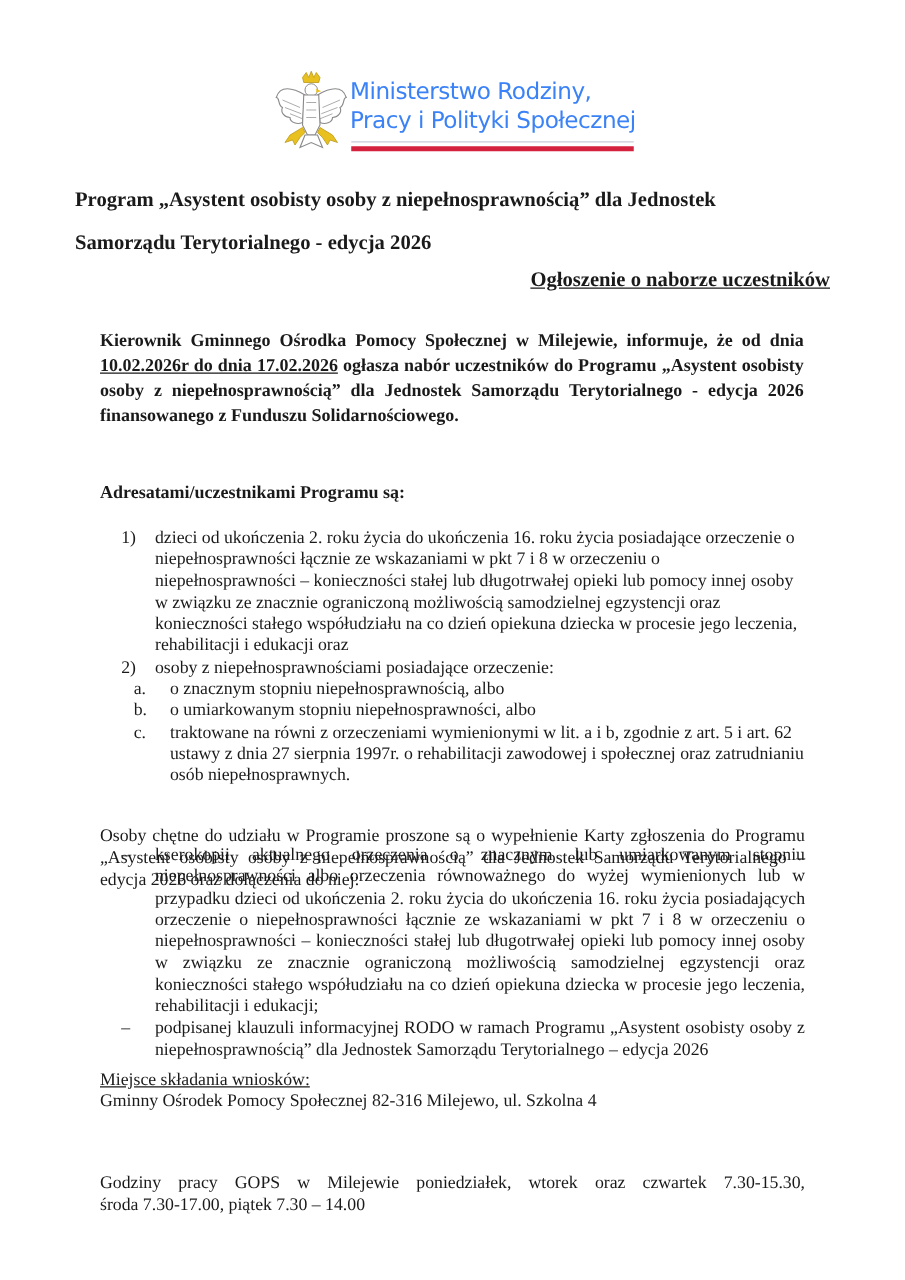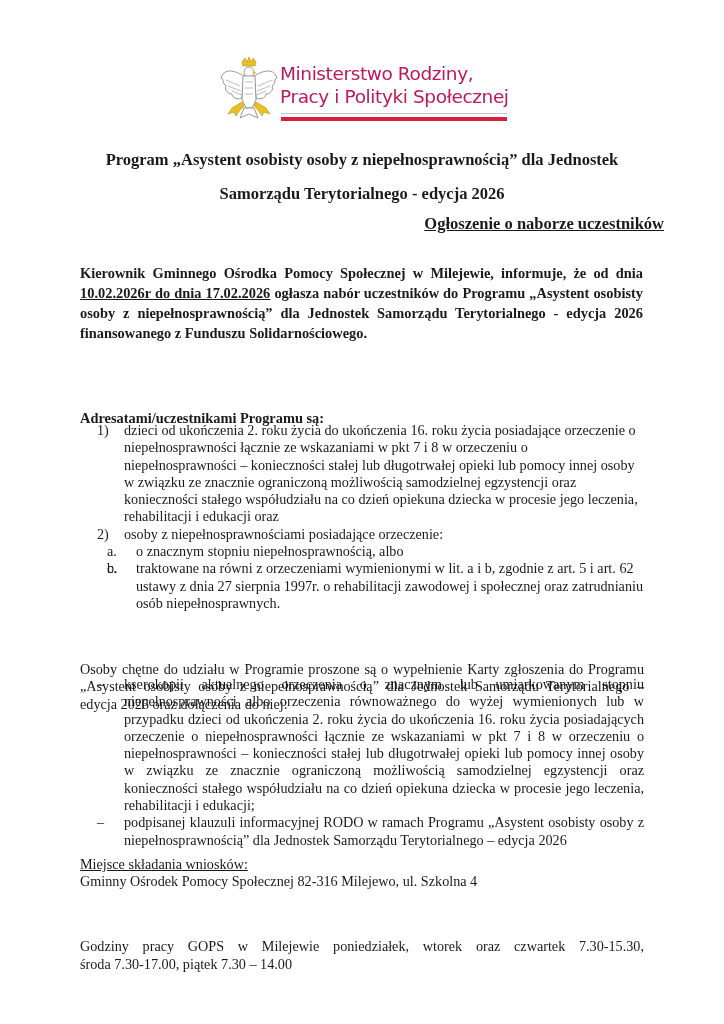--- a/index.html
+++ b/index.html
@@ -1,29 +1,29 @@
 <!DOCTYPE html>
 <html><head>
   <meta charset="utf-8">
   <style>
     html, body { margin: 0; padding: 0; background: #ffffff; }
     body { width: 724px; height: 1024px; position: relative; overflow: hidden; color: #1a1a1a; font-family: "Liberation Serif", serif; }
     .logo { position: absolute; left: 218px; top: 56px; width: 300px; height: 75px; }
     .emblem { position: absolute; left: 0; top: 0; width: 62px; height: 72px; }
-    .ministry-name { position: absolute; left: 62px; top: 6px; font-family: "DejaVu Sans", sans-serif; font-size: 18.5px; line-height: 23px; color: #be185d; letter-spacing: -0.4px; white-space: nowrap; }
+    .ministry-name { position: absolute; left: 62px; top: 6px; font-family: "DejaVu Sans", sans-serif; font-size: 18.5px; line-height: 23px; color: #3b82f6; letter-spacing: -0.4px; white-space: nowrap; }
     .logo-line-grey { position: absolute; left: 63px; top: 57px; width: 226px; height: 1px; background: #c8ccd8; }
     .logo-line-red { position: absolute; left: 63px; top: 61px; width: 226px; height: 4px; background: #d4213d; }
 
-    .title { position: absolute; left: 60px; width: 604px; top: 143px; text-align: center; font-weight: bold; font-size: 16.5px; line-height: 34px; }
+    .title { position: absolute; left: 60px; width: 604px; top: 143px; font-weight: bold; font-size: 16.5px; line-height: 34px; }
     .subtitle { position: absolute; left: 60px; width: 604px; top: 214px; text-align: right; font-weight: bold; font-size: 16.5px; text-decoration: underline; }
 
     .intro { position: absolute; left: 80px; width: 563px; top: 263px; font-weight: bold; font-size: 14.4px; line-height: 20px; text-align: justify; }
     .intro u { text-decoration: underline; }
 
-    .addressees { position: absolute; left: 80px; top: 386px; font-weight: bold; font-size: 14.4px; margin-top: 24px; }
+    .addressees { position: absolute; left: 80px; top: 386px; font-weight: bold; font-size: 14.4px; }
 
     .list1 { position: absolute; left: 97px; width: 547px; top: 422px; font-size: 14.2px; line-height: 17.3px; }
     .li { position: relative; padding-left: 27px; }
     .li .num { position: absolute; left: 0; top: 0; }
     .sublist { padding-left: 4px; }
     .sli { position: relative; padding-left: 29px; margin-left: 6px; }
     .sli .num { position: absolute; left: 0; top: 0; }
 
     .para2 { position: absolute; left: 80px; width: 564px; top: 625px; font-size: 14.2px; line-height: 17.3px; text-align: justify; margin-top: 36px; }
     .list2 { position: absolute; left: 97px; width: 547px; top: 676px; font-size: 14.2px; line-height: 17.3px; }
@@ -86,20 +86,21 @@
     <span class="num">2)</span>
     <span>osoby z niepełnosprawnościami posiadające orzeczenie:</span>
   </div>
   <div class="sublist">
     <div class="sli">
       <span class="num">a.</span>
       <span>o znacznym stopniu niepełnosprawnością, albo</span>
     </div>
     <div class="sli">
       <span class="num">b.</span>
+      <span>o umiarkowanym stopniu niepełnosprawności, albo</span>
     </div>
     <div class="sli">
       <span class="num">c.</span>
       <span>traktowane na równi z orzeczeniami wymienionymi w lit. a i b, zgodnie z art. 5 i art. 62 ustawy z dnia 27 sierpnia 1997r. o rehabilitacji zawodowej i społecznej oraz zatrudnianiu osób niepełnosprawnych.</span>
     </div>
   </div>
 </div>
 
 <div class="para2">Osoby chętne do udziału w Programie proszone są o wypełnienie Karty zgłoszenia do Programu „Asystent osobisty osoby z niepełnosprawnością” dla Jednostek Samorządu Terytorialnego – edycja 2026  oraz dołączenia do niej:</div>
 

